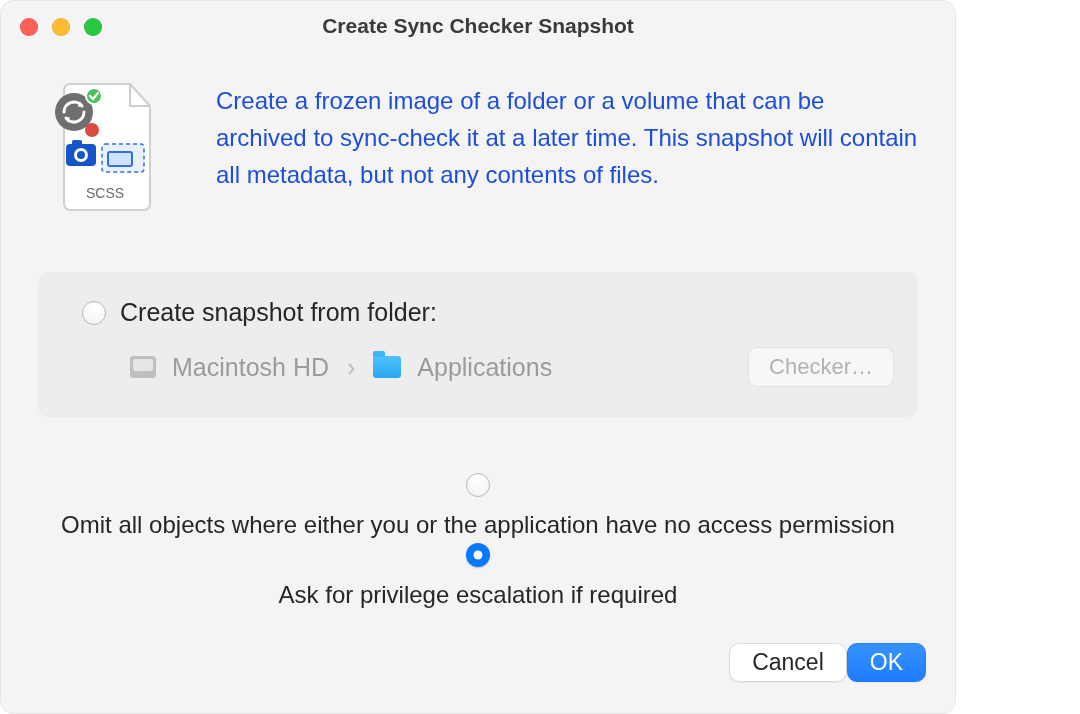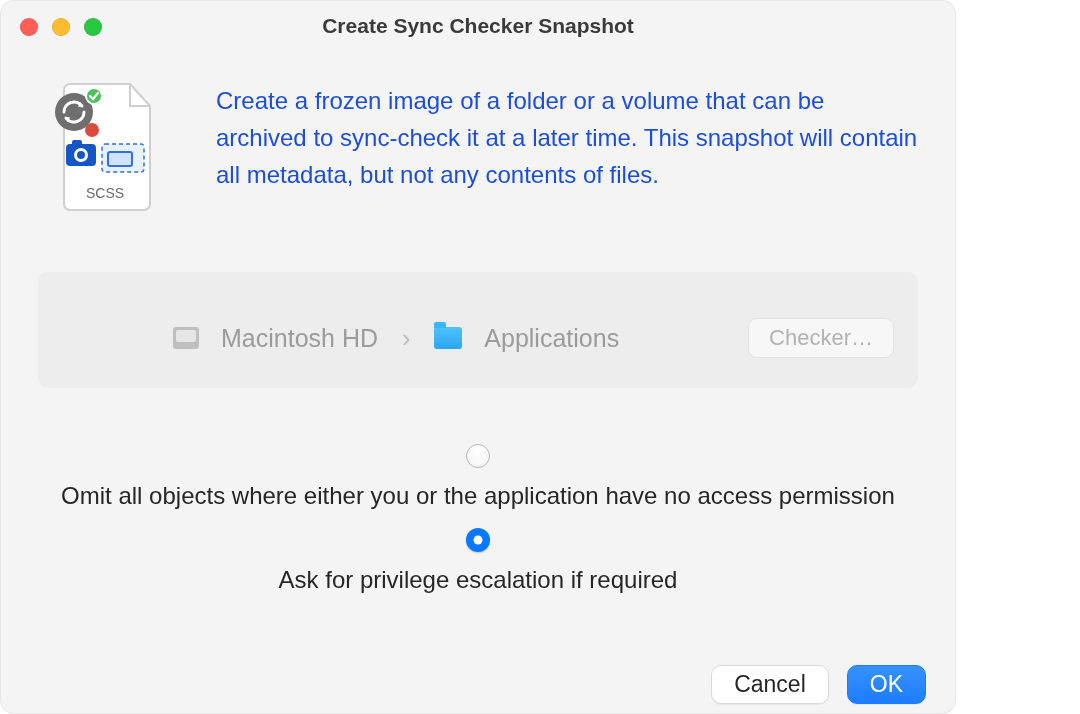--- a/index.html
+++ b/index.html
@@ -133,51 +133,49 @@
 
   .path-row {
     margin-top: 20px;
     display: flex;
     align-items: center;
     padding-left: 48px;
   }
   .path-parts {
     display: flex;
     align-items: center;
-    gap: 22px;
+    gap: 16px;
     font-size: 25px;
     color: #9b9b9b;
-    margin-left: 43px;
   }
   .path-parts .sep { color: #bbb; padding: 0 2px; }
   .select-btn {
     margin-left: auto;
     background: rgba(255,255,255,0.55);
     border: 1px solid #e2e2e2;
     color: #b2b2b2;
     font-size: 22px;
     padding: 6px 20px;
     border-radius: 9px;
   }
 
   
   .checks {
     margin-top: 56px;
     padding: 0 4px;
   }
   .checks .opt-row { font-size: 24px; flex-direction: column; }
-  .checks .opt-row + .opt-row { margin-top: 18px; }
+  .checks .opt-row + .opt-row { margin-top: 4px; }
 
   
   .footer {
     position: absolute;
     right: 30px;
-    bottom: 10px;
-    display: flex;
-    gap: 18px;
+    bottom: 32px;
+    display: flex;
     align-items: center;
   }
   .btn {
     font-size: 23px;
     border-radius: 10px;
     padding: 5px 22px;
     border: 1px solid #d9d9d9;
     background: #fff;
     box-shadow: 0 1px 1px rgba(0,0,0,0.05);
     color: #262626;
@@ -268,20 +266,24 @@
 
           <text x="55" y="116" font-family="Helvetica" font-size="14" fill="#6b6b6b" text-anchor="middle">SCSS</text>
         </svg>
       </div>
       <div class="intro-text">Create a frozen image of a folder or a volume that can be archived to sync-check it at a later time. This snapshot will contain all metadata, but not any contents of files.</div>
     </div>
 
     <div class="option-box">
 
 
+      <div class="opt-row">
+        <span class="radio"></span>
+        <span>Create snapshot from folder:</span>
+      </div>
 
       <div class="path-row">
         <div class="path-parts">
           <span class="hd-icon"></span>
           <span>Macintosh HD</span>
           <span class="sep">›</span>
           <span class="folder-icon"></span>
           <span>Applications</span>
         </div>
         <span class="select-btn">Checker…</span>

